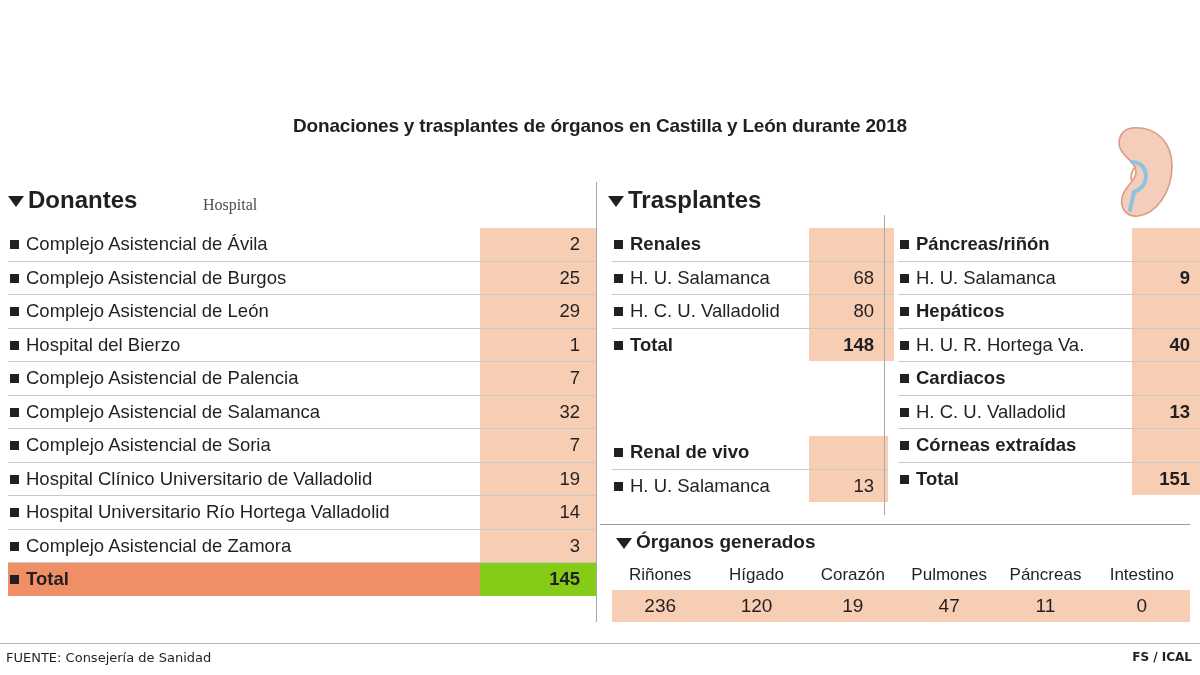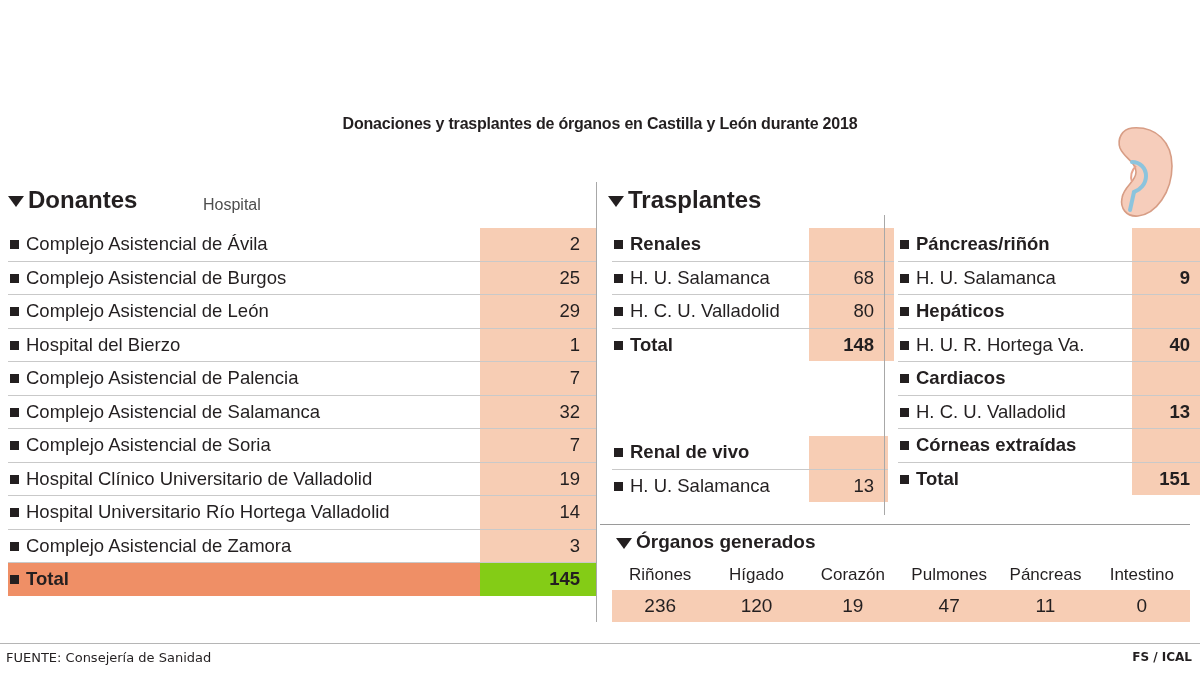--- a/index.html
+++ b/index.html
@@ -23,21 +23,21 @@
     height: 675px;
   }
 
   
   .title {
     position: absolute;
     left: 0;
     top: 115px;
     width: 1200px;
     text-align: center;
-    font-size: 16px;
+    font-size: 19px;
     font-weight: bold;
     letter-spacing: -0.2px;
   }
 
   
   .kidney {
     position: absolute;
     left: 1080px;
     top: 118px;
     width: 110px;
@@ -63,21 +63,21 @@
     position: relative;
     top: 1px;
   }
 
   .hospital-label {
     position: absolute;
     left: 203px;
     top: 196px;
     font-size: 16px;
     color: #4d4d4d;
-    font-family: Liberation Sans, sans-serif;
+    font-family: Liberation Serif, serif;
   }
 
   
   table {
     border-collapse: collapse;
     position: absolute;
     table-layout: fixed;
   }
   td {
     font-size: 18.5px;

